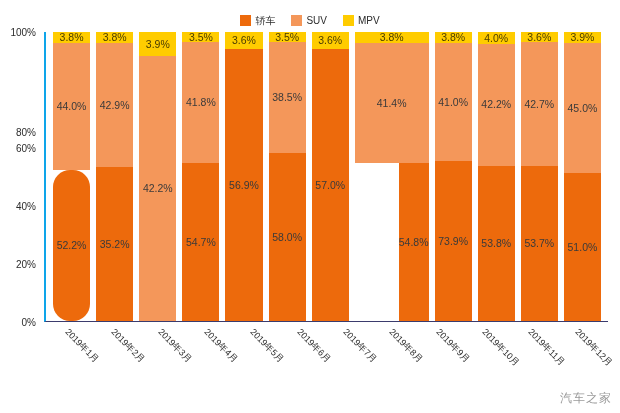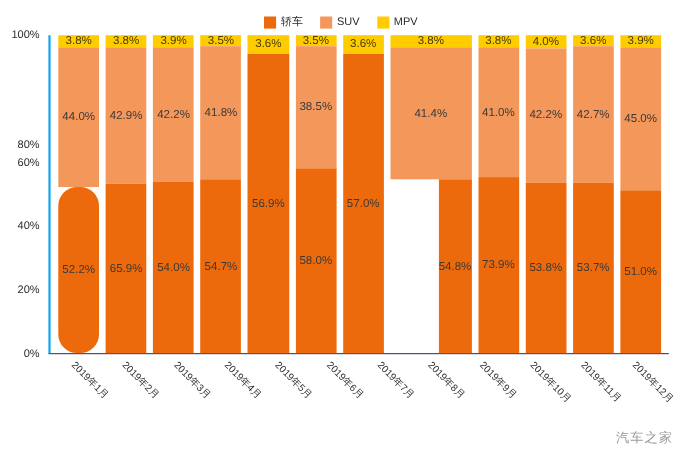--- a/index.html
+++ b/index.html
@@ -143,33 +143,30 @@
           </div>
         </div>
         <div class="bar-col">
           <div class="seg seg-mpv" style="flex: 3.8 0 0px; background: rgb(255, 204, 0);">
             <span class="seg-label">3.8%</span>
           </div>
           <div class="seg" style="flex: 42.9 0 0px; background: rgb(244, 151, 90);">
             <span class="seg-label">42.9%</span>
           </div>
           <div class="seg" style="flex: 53.3 0 0px; background: rgb(237, 106, 12);">
-            <span class="seg-label">65.9%</span>
+            <span class="seg-label">35.2%</span>
           </div>
         </div>
         <div class="bar-col">
           <div class="seg seg-mpv" style="flex: 3.9 0 0px; background: rgb(255, 204, 0);">
             <span class="seg-label">3.9%</span>
           </div>
           <div class="seg" style="flex: 42.2 0 0px; background: rgb(244, 151, 90);">
             <span class="seg-label">42.2%</span>
           </div>
-          <div class="seg" style="flex: 54 0 0px; background: rgb(237, 106, 12);">
-            <span class="seg-label">54.0%</span>
-          </div>
         </div>
         <div class="bar-col">
           <div class="seg seg-mpv" style="flex: 3.5 0 0px; background: rgb(255, 204, 0);">
             <span class="seg-label">3.5%</span>
           </div>
           <div class="seg" style="flex: 41.8 0 0px; background: rgb(244, 151, 90);">
             <span class="seg-label">41.8%</span>
           </div>
           <div class="seg" style="flex: 54.7 0 0px; background: rgb(237, 106, 12);">
             <span class="seg-label">54.7%</span>

